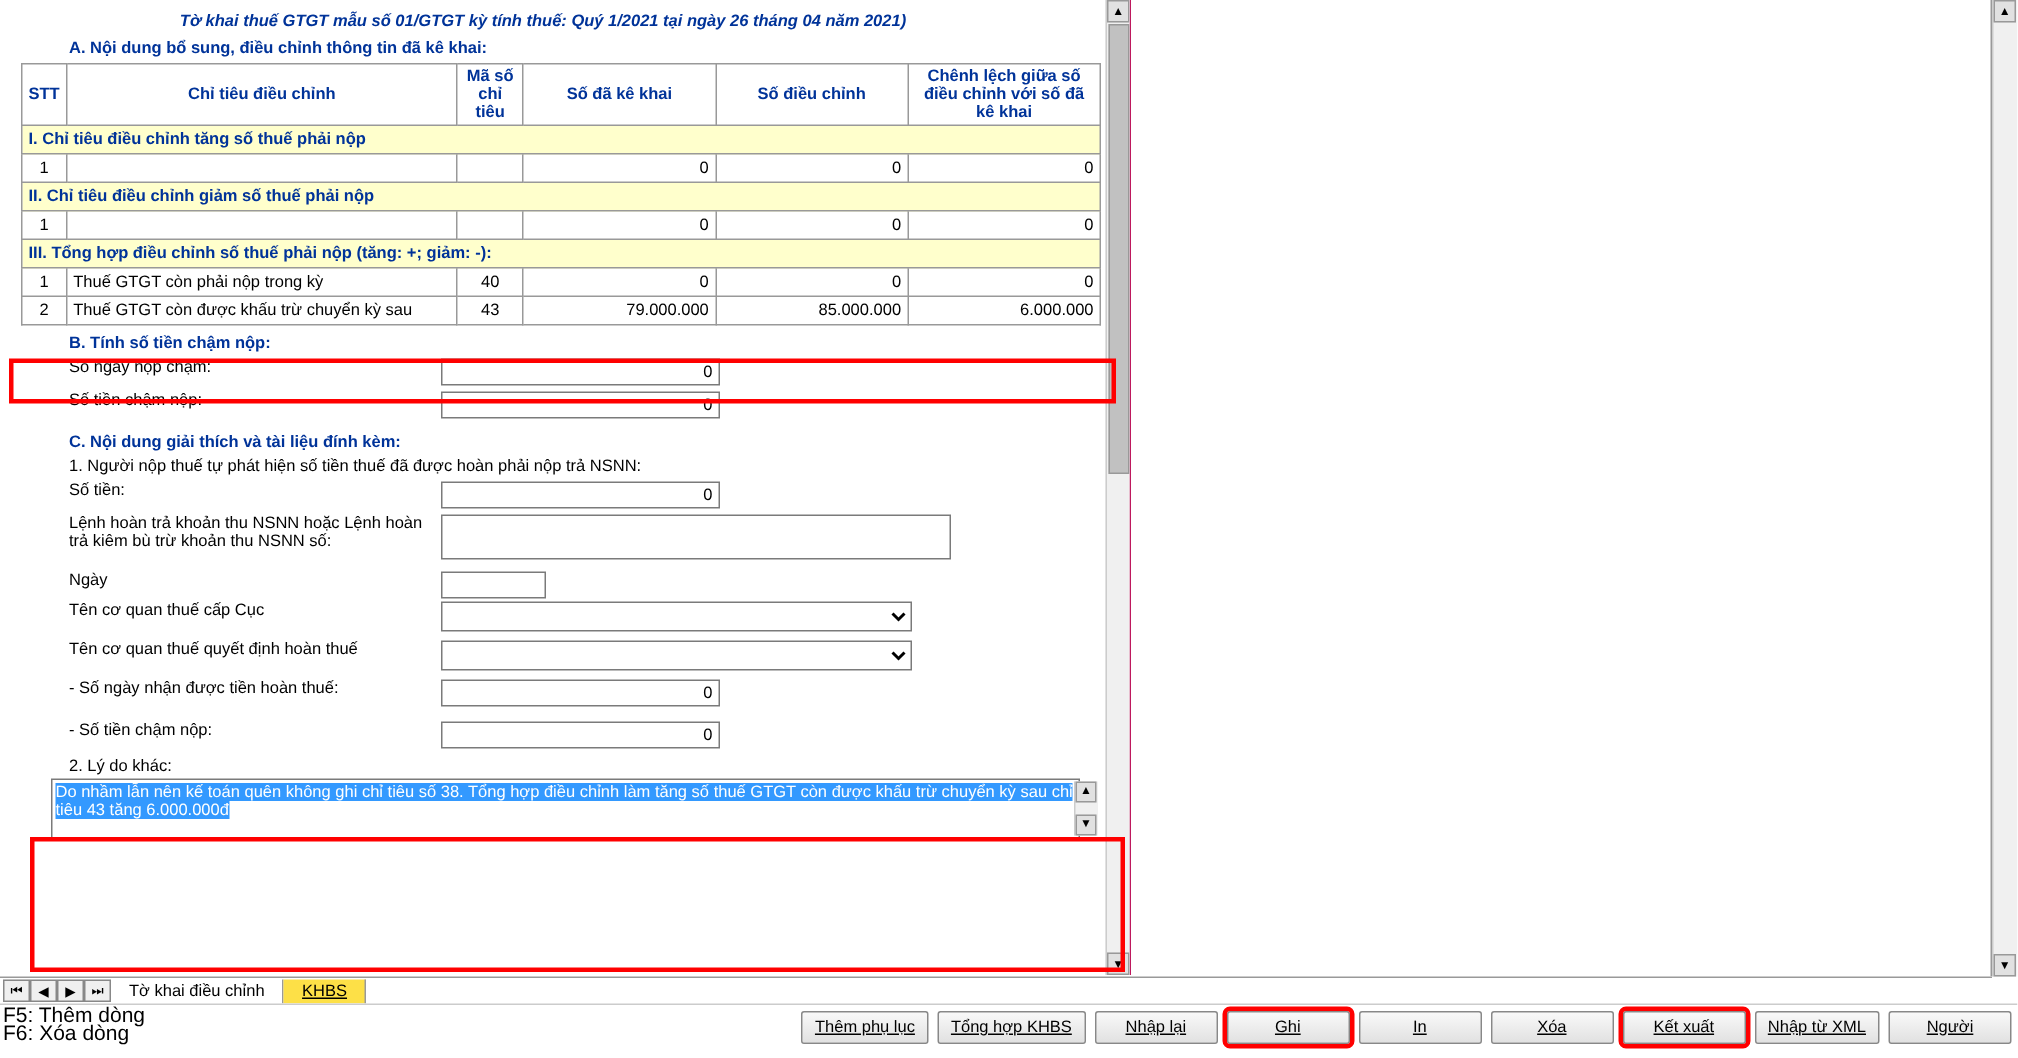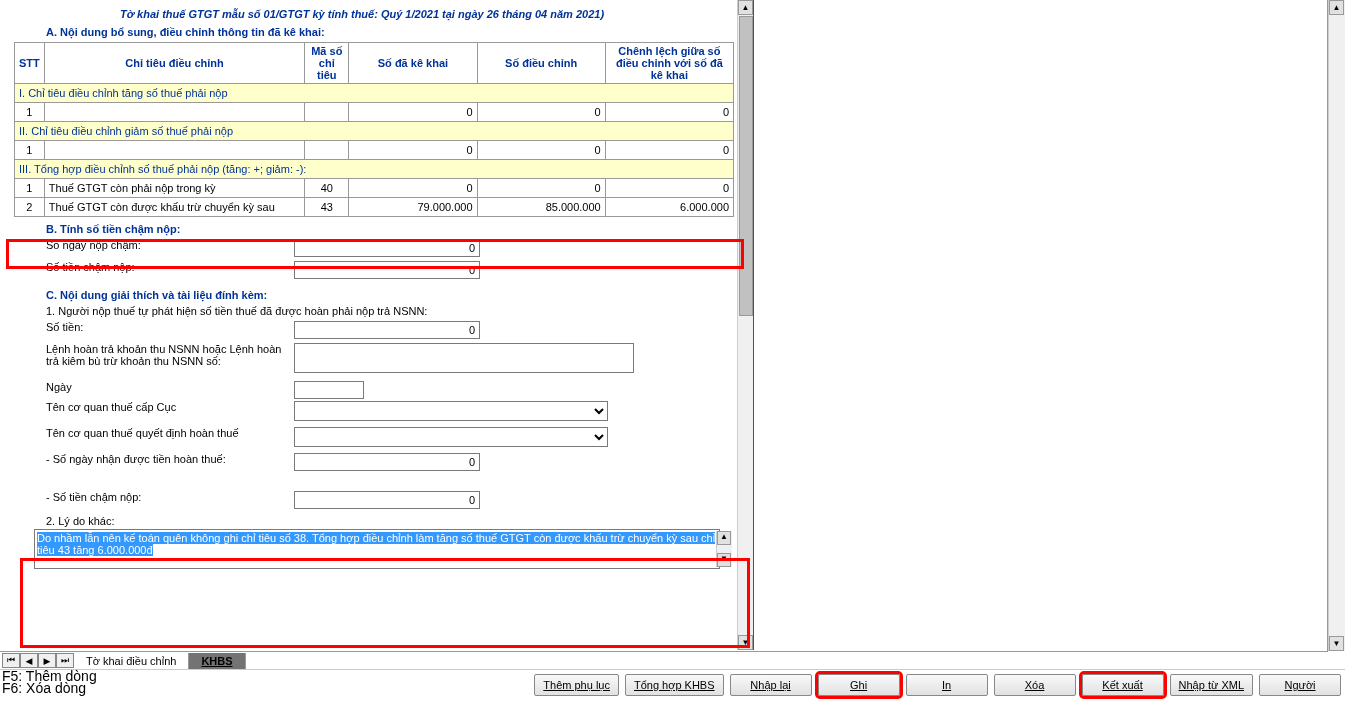--- a/index.html
+++ b/index.html
@@ -15,21 +15,21 @@
 .inner-scrollbar .arrow { width:15px; height:15px; background:#e1e1e1; border:1px solid #999; display:flex; align-items:center; justify-content:center; font-size:8px; cursor:pointer }
 .inner-scrollbar .arrow.top { position:absolute; top:0; left:0 }
 .inner-scrollbar .arrow.bottom { position:absolute; bottom:0; left:0 }
 .inner-scrollbar .thumb { position:absolute; left:1px; top:16px; width:14px; height:300px; background:#c1c1c1; border:1px solid #999 }
 .form-title { color: #003399; font-weight: bold; font-style: italic; text-align:center; margin: 8px 0 6px 0; width:720px }
 .section-header { color: #003399; font-weight: bold; margin: 4px 0 4px 44px }
 .table-a { border-collapse: collapse; width: 720px; margin-left: 12px }
 .table-a th, .table-a td { border: 1px solid #999; vertical-align: middle }
 .table-a th { background: #fff; color: #003399; font-weight: bold; text-align:center; padding: 2px 4px; height: 32px }
 .table-a td { padding: 0 4px; height: 19px }
-.subhead { background: #ffffcc; color: #003399; font-weight: normal; padding-left: 4px }
+.subhead { background: #ffffcc; color: #003399; font-weight: bold; padding-left: 4px }
 .subhead td { border:1px solid #999 }
 .num { text-align: right }
 .ctr { text-align: center }
 .stt { width: 28px }
 .chitieu { width: 260px }
 .maso { width: 44px }
 .val { width: 128px }
 .highlight-red { position:absolute; border: 3px solid #ff0000; pointer-events:none; z-index:10 }
 .section-b { margin: 6px 0 0 44px; color:#003399; font-weight:bold }
 .field-row { display:flex; align-items:flex-start; margin: 4px 0 0 44px; gap: 0 }
@@ -40,21 +40,21 @@
 .c1b { color:#000; margin: 4px 0 2px 44px }
 .reason-box { margin: 2px 0 0 32px; position:relative; width:700px }
 .reason-textarea { width: 686px; height: 40px; border:1px solid #7a7a7a; font-family:inherit; font-size:11px; padding:2px; background:#fff; resize:none }
 .reason-textarea .sel { background:#3399ff; color:#fff }
 .reason-scroll { position:absolute; right:2px; top:2px; width:16px; height:36px; background:#f0f0f0; border-left:1px solid #ccc }
 .tab-strip { position:absolute; left:0; top:651px; width:1328px; height:18px; border-top:1px solid #999; background:#fff; display:flex; align-items:center; font-size:11px }
 .tab-nav { display:flex; align-items:center; gap:0; padding-left:2px }
 .tab-btn { width:18px; height:15px; border:1px solid #888; background:#f0f0f0; display:flex; align-items:center; justify-content:center; font-size:9px; cursor:pointer }
 .tab { padding:0 12px; height:16px; line-height:16px; border-right:1px solid #999; cursor:pointer }
 .tab.active { background:#fff; font-weight:normal }
-.tab.selected { background:#737373; font-weight:bold; text-decoration:underline }
+.tab.selected { background:#fde047; font-weight:normal; text-decoration:underline }
 .info-bar { position:absolute; left:0; top:669px; width:1345px; height:36px; background:#fff; border-top:1px solid #ccc }
 .info-left { position:absolute; left:2px; top:0; font-size:14px; line-height:12px }
 .button-row { position:absolute; right:4px; top:4px; display:flex; gap:6px }
 .wbtn { min-width:82px; height:22px; background:linear-gradient(#f9f9f9,#e1e1e1); border:1px solid #888; border-radius:2px; font-family:inherit; font-size:11px; cursor:pointer; padding: 0 8px }
 .wbtn.underline { text-decoration:underline }
 .wbtn.hl { outline:3px solid #ff0000 }
 .date-input { width:70px; height:18px; border:1px solid #7a7a7a }
 </style>
 </head>
 <body>
@@ -151,21 +151,21 @@
         <select class="field-select"><option></option></select>
       </div>
       <div class="field-row" style="margin-top:6px">
         <div class="field-label">Tên cơ quan thuế quyết định hoàn thuế</div>
         <select class="field-select"><option></option></select>
       </div>
       <div class="field-row" style="margin-top:6px">
         <div class="field-label">- Số ngày nhận được tiền hoàn thuế:</div>
         <input class="field-input" value="0" style="">
       </div>
-      <div class="field-row" style="margin-top:20px">
+      <div class="field-row" style="margin-top:10px">
         <div class="field-label">- Số tiền chậm nộp:</div>
         <input class="field-input" value="0" style="">
       </div>
 
       <div class="c1b" style="margin-top:6px">2. Lý do khác:</div>
       <div class="reason-box">
         <div class="reason-textarea"><span class="sel">Do nhầm lẫn nên kế toán quên không ghi chỉ tiêu số 38. Tổng hợp điều chỉnh làm tăng số thuế GTGT còn được khấu trừ chuyển kỳ sau chỉ tiêu 43 tăng 6.000.000đ</span></div>
         <div class="reason-scroll">
           <div style="position:absolute;top:0;left:0;width:14px;height:14px;border:1px solid #999;background:#e1e1e1;font-size:8px;text-align:center">▲</div>
           <div style="position:absolute;bottom:0;left:0;width:14px;height:14px;border:1px solid #999;background:#e1e1e1;font-size:8px;text-align:center">▼</div>

